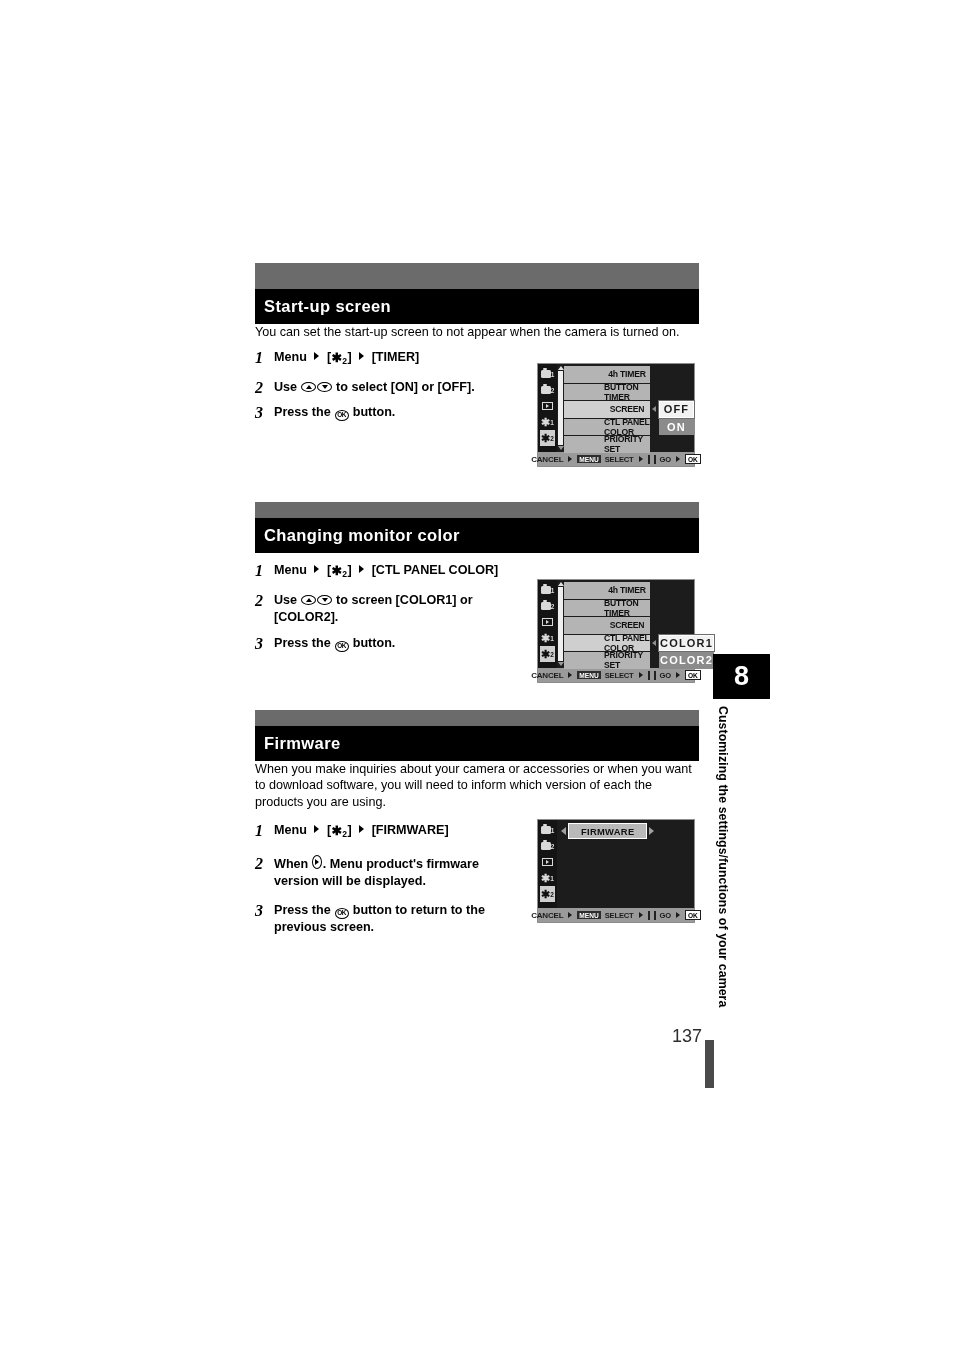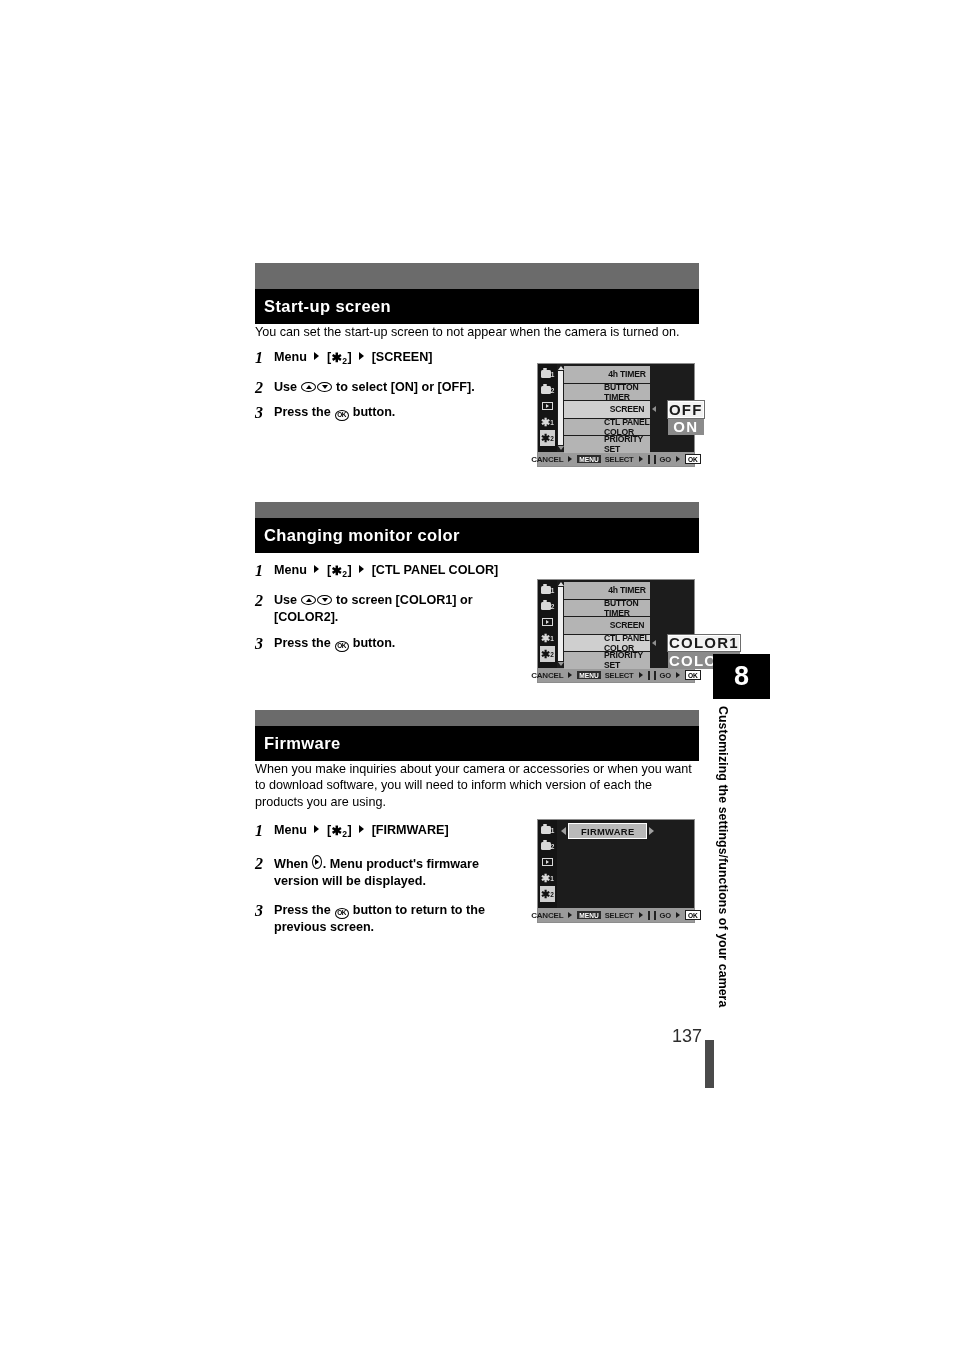--- a/index.html
+++ b/index.html
@@ -151,23 +151,23 @@
   .lcd-label.sel { background:#cfcfcf; }
   .lcd-caret {
     width:8px; flex:0 0 8px; display:flex; align-items:center; justify-content:center;
   }
   .lcd-caret i {
     width:0;height:0;
     border-top:3.4px solid transparent;border-bottom:3.4px solid transparent;
     border-right:4.4px solid #8f8f8f;
   }
   .lcd-value {
-    flex:1; margin-left:10px;
+    flex:1; margin-left:1px;
     background:#8b8b8b; color:#ffffff;
-    font-size:15px; font-weight:bold; letter-spacing:1.2px;
+    font-size:11px; font-weight:bold; letter-spacing:1.2px;
     display:flex; align-items:center; justify-content:center;
   }
   .lcd-value.hi {
     background:#f2f2f2; color:#1a1a1a;
     border:1.4px solid #ffffff;
     outline:1px solid #6d6d6d;
   }
   .lcd-value.blank { background:transparent; }
 
   .lcd-bar {
@@ -252,21 +252,21 @@
 
     <div class="steps">
 
       <div class="step">
         <div class="num">1</div>
         <div class="txt">
           <span>Menu</span>
           <span class="arrowr"></span>
           <span>[</span><span class="wrench">✱<span class="sub">2</span></span><span>]</span>
           <span class="arrowr"></span>
-          <span>[SCREEN]</span>
+          <span>[TIMER]</span>
         </div>
       </div>
 
       <div class="step">
         <div class="num">2</div>
         <div class="txt">
           <span>Use</span>
           <span class="oval up"><i></i></span><span class="oval down"><i></i></span>
           <span>to select [ON] or [OFF].</span>
         </div>

